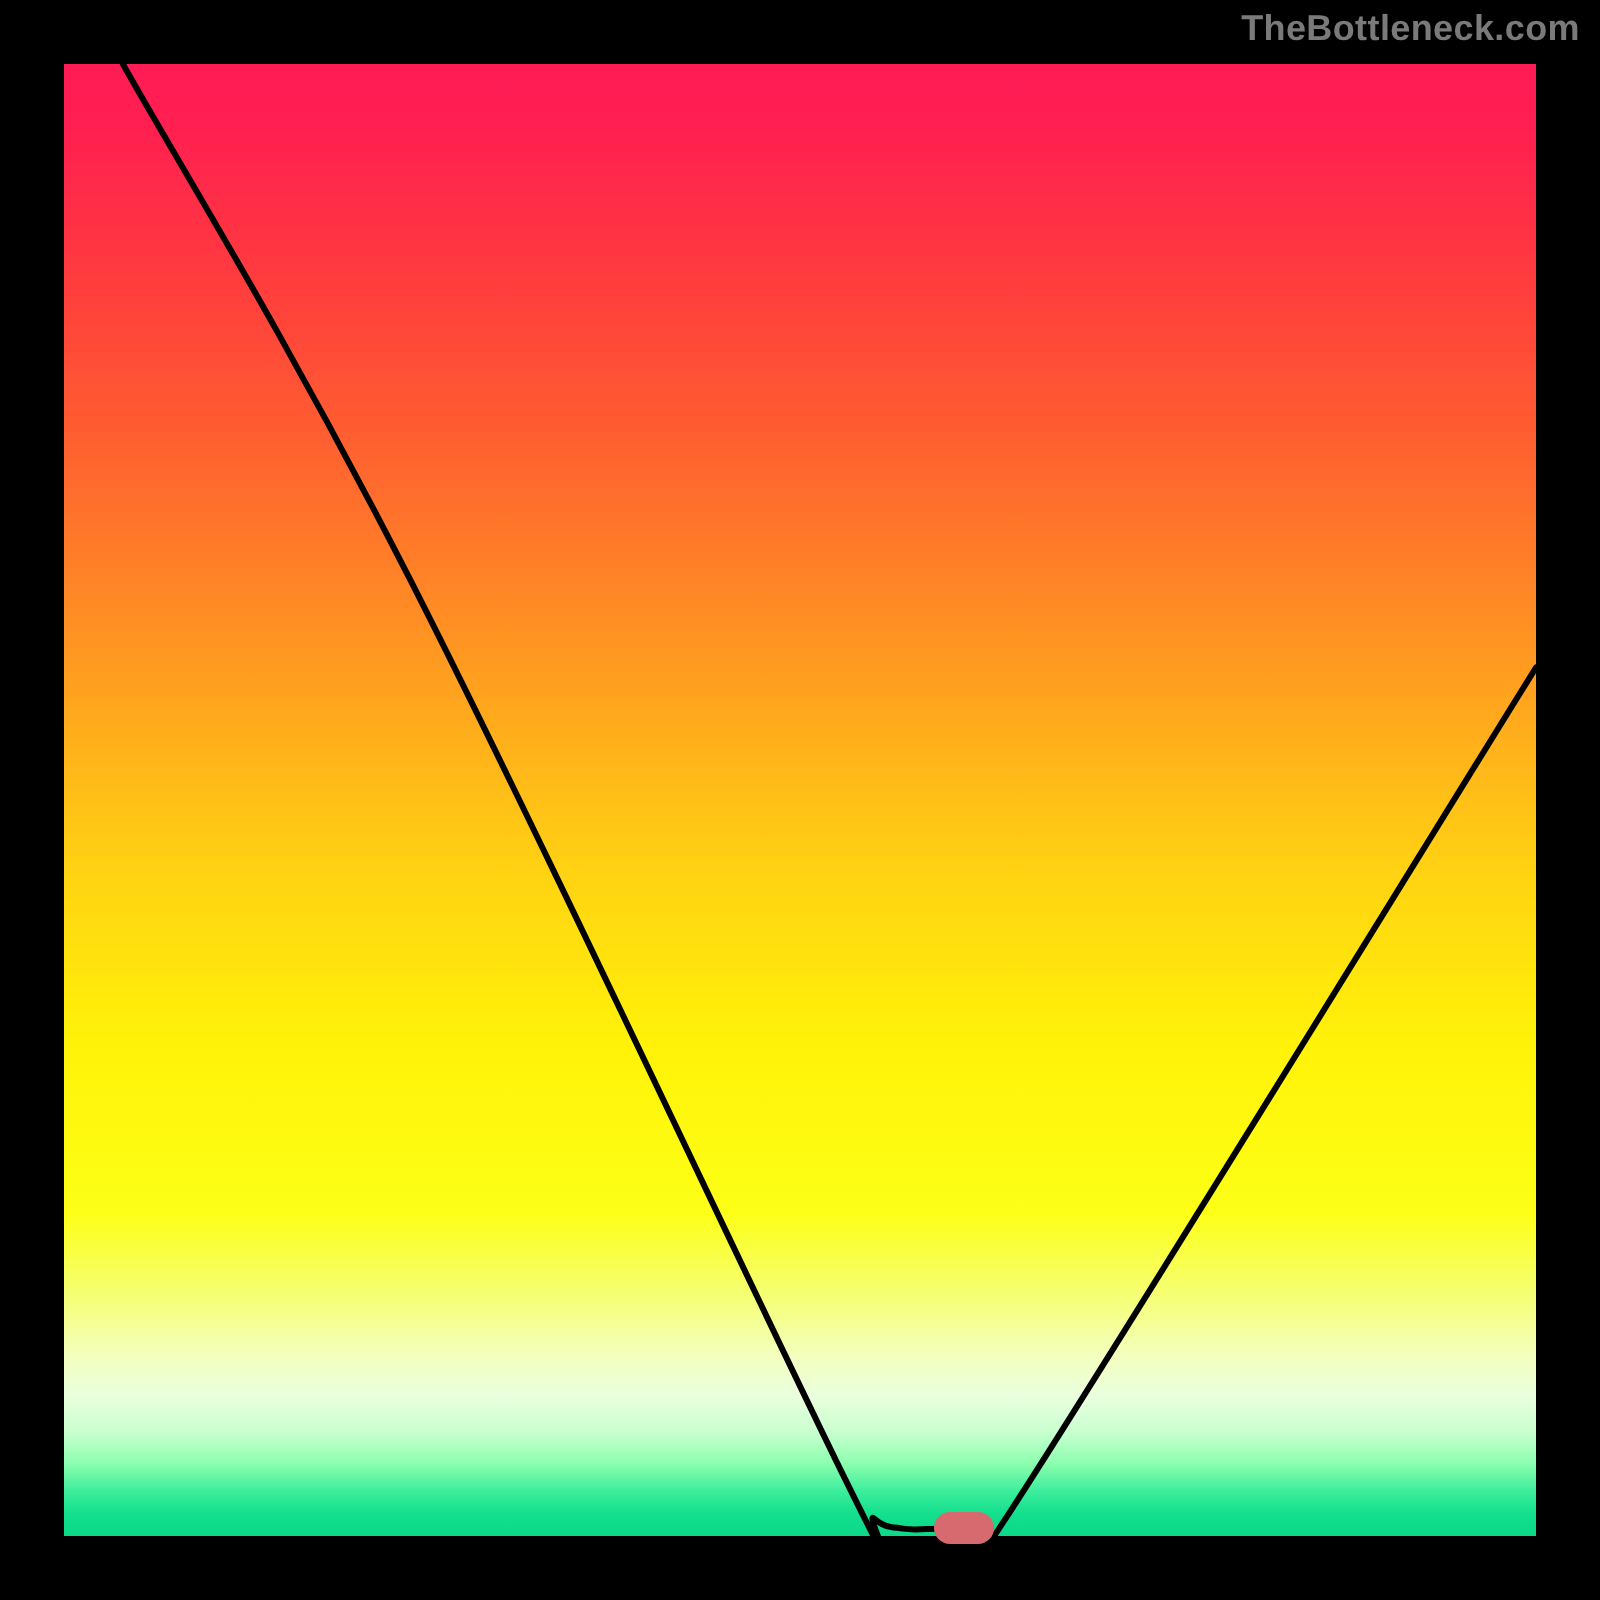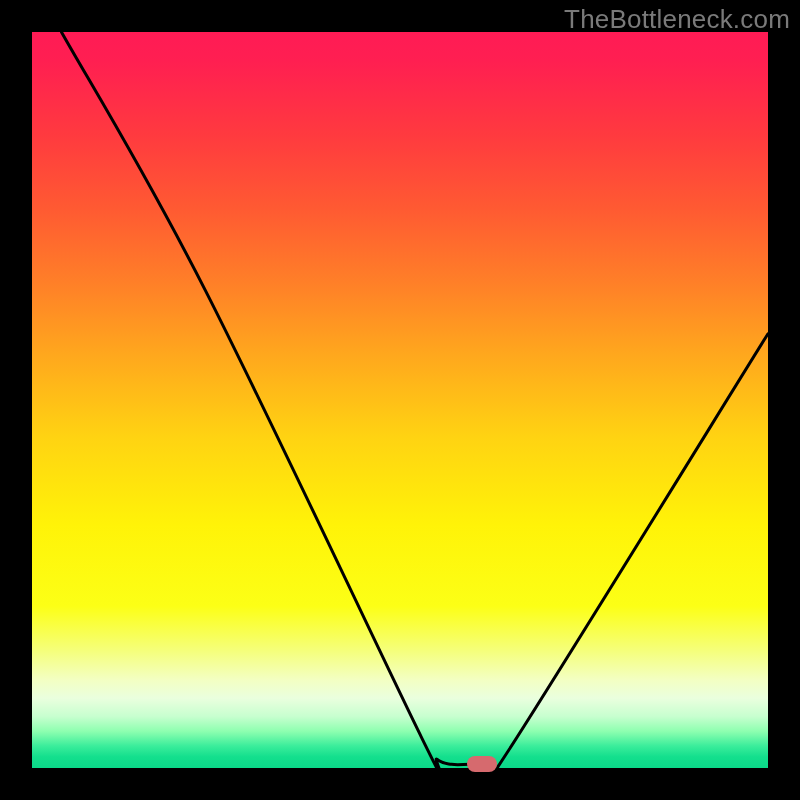--- a/index.html
+++ b/index.html
@@ -15,22 +15,22 @@
     position: relative;
     width: 800px;
     height: 800px;
     background: #000;
   }
   .watermark {
     position: absolute;
     top: 4px;
     right: 10px;
     color: #7a7a7a;
-    font-size: 26px;
-    font-weight: 400;
+    font-size: 18px;
+    font-weight: 700;
     letter-spacing: 0.2px;
     z-index: 30;
   }
   .plot {
     position: absolute;
     box-sizing: border-box;
   }
   .gradient {
     position: absolute;
     inset: 0;

